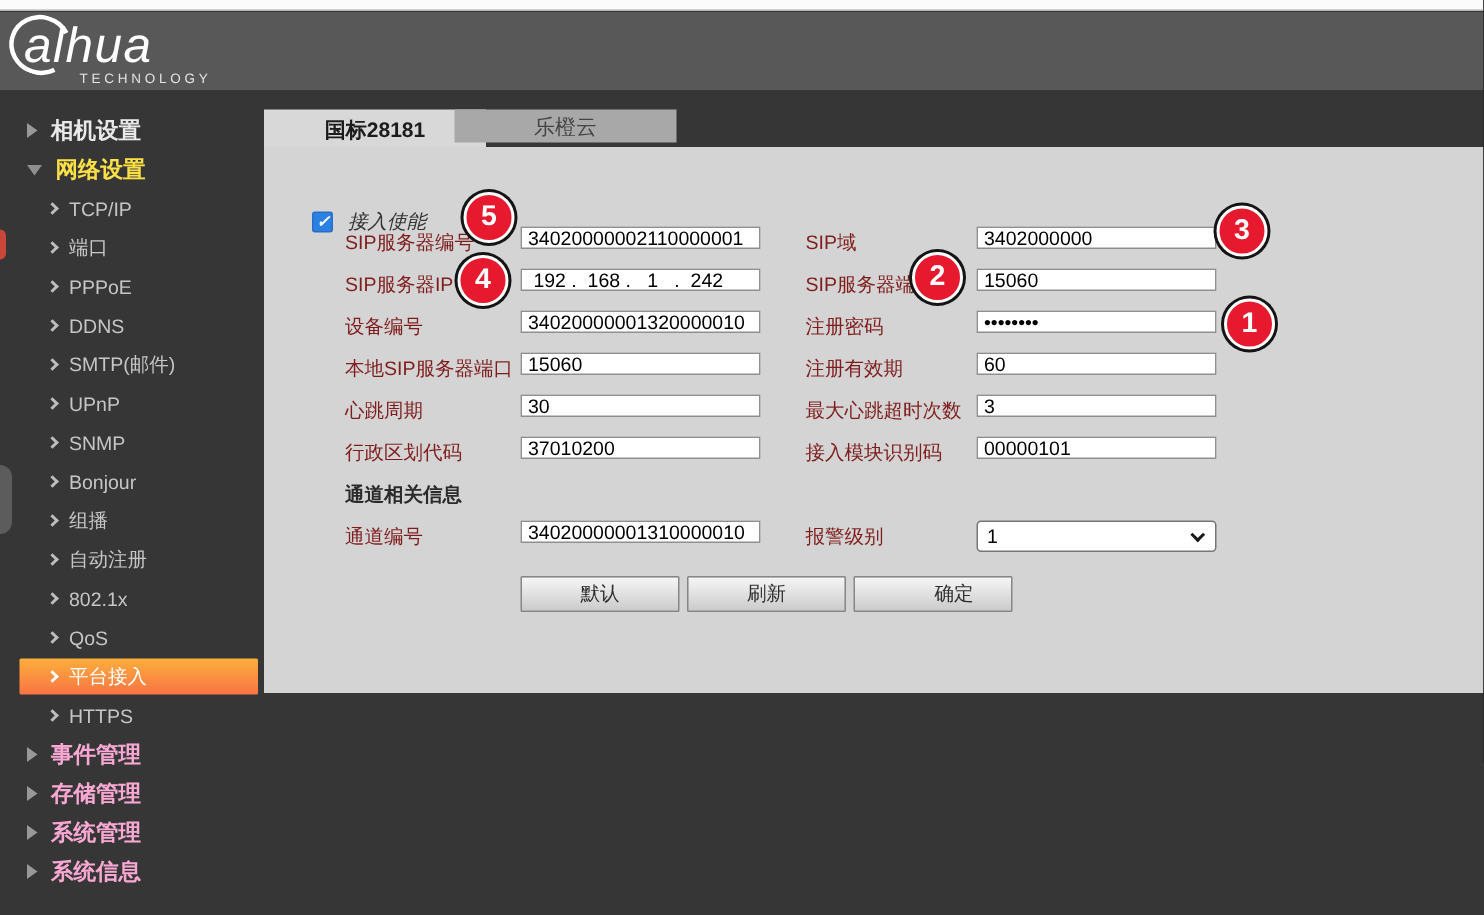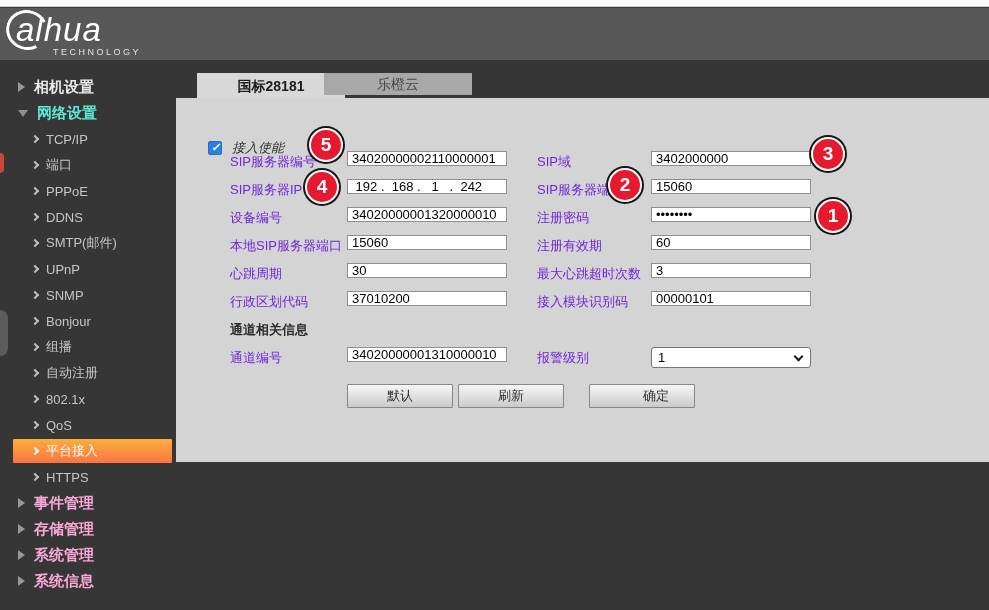--- a/index.html
+++ b/index.html
@@ -13,62 +13,62 @@
     background:#fbfbfb; border-bottom:1px solid #cfcfcf; }
   .header { position:absolute; left:0; top:8px; width:989px; height:52px; background:#585858; }
   .logo { position:absolute; left:16px; top:5px; color:#fff; }
   .logo-main { font-size:33px; font-weight:normal; font-style:italic; letter-spacing:1px; line-height:34px; }
   .logo-a { position:relative; display:inline-block; }
   .logo-a::before { content:""; position:absolute; left:-10px; top:-3px; width:36px; height:34px;
     border:3px solid #fff; border-right-color:transparent; border-radius:50%;
     transform:rotate(18deg); }
   .logo-sub { font-size:9px; letter-spacing:2.5px; color:#e3e3e3; margin-left:37px; margin-top:0px; }
   
-  .tab { position:absolute; top:73px; width:148px; text-align:center; font-size:14px; cursor:pointer;margin-left:21px; }
+  .tab { position:absolute; top:73px; width:148px; text-align:center; font-size:14px; cursor:pointer; }
   .tab-active { left:176px; height:26px; line-height:26px; background:#d8d8d8; color:#1c1c1c; font-weight:bold; }
   .tab-inactive { left:303px; height:22px; line-height:22px; background:#a8a8a8; color:#454545; }
   .panel { position:absolute; left:176px; top:98px; width:813px; height:364px; background:#d4d4d4; }
   
   .s-top, .s-sub { position:absolute; left:0; width:176px; height:24px;
     display:flex; align-items:center; cursor:pointer; }
   .s-top { padding-left:18px; font-size:15px; font-weight:bold; color:#e9e9e9; }
-  .s-top.dim .s-label { color:#5eead4; }
+  .s-top.dim .s-label { color:#fde047; }
   .s-top.mid .s-label { color:#f9a8d4; }
   .s-sub { padding-left:32px; font-size:13px; color:#c6c6c6; }
   .tri-r { width:0; height:0; border-left:7px solid #989898;
     border-top:5px solid transparent; border-bottom:5px solid transparent; margin-right:9px; }
   .tri-d { width:0; height:0; border-top:7px solid #8f8f8f;
     border-left:5px solid transparent; border-right:5px solid transparent; margin-right:9px; }
   .chev { width:6px; height:6px; border-top:2px solid #bdbdbd; border-right:2px solid #bdbdbd;
     transform:rotate(45deg); margin-right:8px; flex:0 0 auto; }
   .s-sub.sel { left:13px; width:159px; padding-left:19px; border-radius:1px;
     background:linear-gradient(#fcae3d, #fa7444); color:#fff; }
   .s-sub.sel .chev { border-color:#fff; }
   
   .row { position:absolute; left:0; width:813px; height:21px; }
-  .lbl { position:absolute; font-size:13px; color:#6d28d9; line-height:21px; white-space:nowrap; }
+  .lbl { position:absolute; font-size:13px; color:#7f1d1d; line-height:21px; white-space:nowrap; }
   .lbl.l { left:54px; } .lbl.r { left:361px; }
   .inp { position:absolute; width:160px; height:15px; background:#fff; border:1px solid #8f8f8f;
     font-size:13px; color:#000; padding:0 4px; font-family:"Liberation Sans",sans-serif; white-space:pre; }
   .inp.l { left:171px; } .inp.r { left:475px; }
   .enable { position:absolute; left:32px; top:41px; display:flex; align-items:center;font-style:italic; }
   .cbx { width:14px; height:14px; background:#2b80e4; border:1px solid #2b6cc4; border-radius:2px;
     position:relative; cursor:pointer; }
   .cbx::after { content:"✓"; position:absolute; left:2px; top:-1px; color:#fff; font-size:11px; font-weight:bold; }
   .enable-lbl { margin-left:10px; font-size:13px; color:#333; }
   .section { position:absolute; left:54px; top:223px; font-size:13px; font-weight:bold; color:#2b2b2b; }
   .selbox { position:absolute; left:475px; width:160px; height:21px; background:#fff;
     border:1px solid #767676; border-radius:3px; font-size:13px; color:#000;
     padding:0 6px; line-height:19px; cursor:pointer; }
   .selbox .arr { position:absolute; right:8px; top:5px; width:7px; height:7px;
     border-right:2px solid #1a1a1a; border-bottom:2px solid #1a1a1a; transform:rotate(45deg); }
   .btn { position:absolute; top:286px; width:106px; height:24px; text-align:center; line-height:22px;
     font-size:13px; color:#2e2e2e; background:linear-gradient(#f6f6f6,#cbcbcb);
     border:1px solid #868686; border-radius:1px; cursor:pointer; }
-  .btn.b1 { left:171px; } .btn.b2 { left:282px; } .btn.b3 { left:413px;padding-left:28px; }
+  .btn.b1 { left:171px; } .btn.b2 { left:282px; } .btn.b3 { left:393px;padding-left:28px; }
   
   .circ { position:absolute; width:34px; height:34px; border-radius:50%; background:#e6192e;
     border:2px solid #fff; box-shadow:0 0 0 2px #141414; color:#fff; font-size:19px; font-weight:bold;
     display:flex; align-items:center; justify-content:center; z-index:50; }
   .c5 { left:309px; top:128px; } .c4 { left:305px; top:170px; } .c3 { left:811px; top:137px; }
   .c2 { left:608px; top:168px; } .c1 { left:816px; top:199px; }
   
   .edge-red { position:absolute; left:0; top:153px; width:4px; height:20px;
     border-radius:0 10px 10px 0; background:#c8473a; }
   .edge-gray { position:absolute; left:0; top:310px; width:8px; height:46px;

